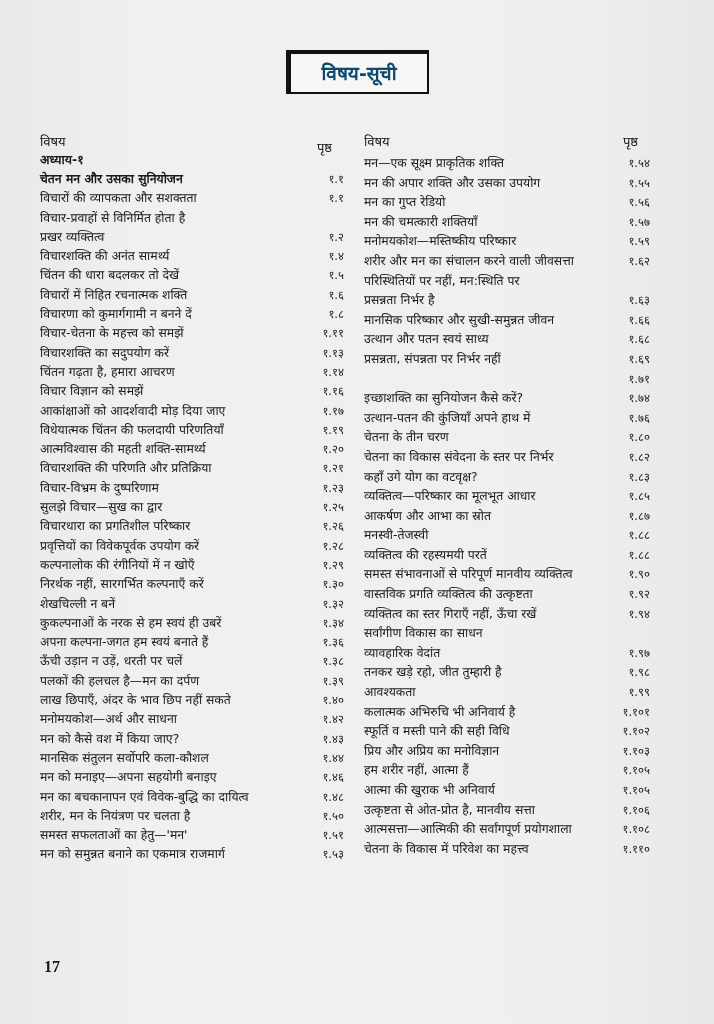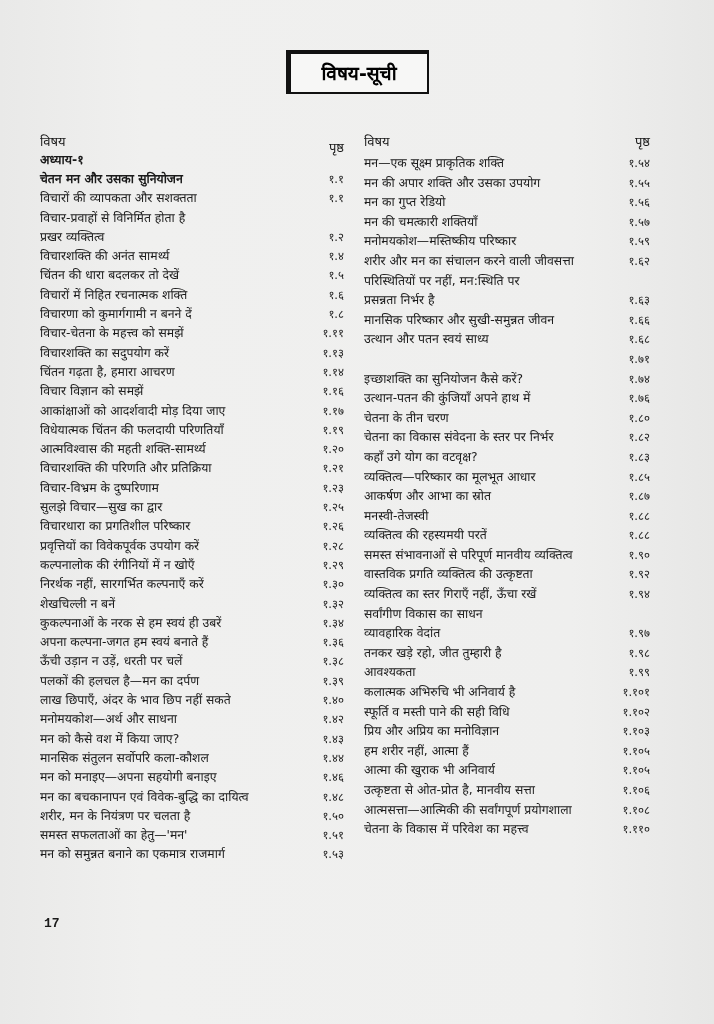--- a/index.html
+++ b/index.html
@@ -12,36 +12,36 @@
     }
     .page {
       position: absolute; left: 0; top: 0; width: 714px; height: 1024px;
       background: linear-gradient(90deg, #e9e9e8 0%, #f0f0ef 20%, #efefee 80%, #e7e7e6 100%);
     }
     .title-box {
       position: absolute; left: 286px; top: 50px; width: 136px; height: 38px;
       border: 2px solid #111; border-left-width: 5px; border-top-width: 4px;
       background: #f7f7f6;
       display: flex; align-items: center; justify-content: center;
-      font-size: 19px; font-weight: bold; color: #000000;
+      font-size: 19px; font-weight: bold; color: #0c4a6e;
     }
     .col { position: absolute; top: 116px; }
     .col.left { left: 40px; width: 304px; }
     .col.right { left: 364px; width: 286px; }
     .hdr { position: relative; height: 22px; font-size: 13px; font-weight: normal; margin-top: 16px; }
     .hdr .h-subject { position: absolute; left: 0; top: 0; }
-    .hdr .h-page { position: absolute; right: 0; top: 6px; }
+    .hdr .h-page { position: absolute; right: 12px; top: 6px; }
     .col.right .hdr .h-page { top: 0; }
     .chapter { padding-right: 86px; font-size: 12.5px; font-weight: bold; height: 20px; line-height: 20px; margin-top: -4px; }
     .row { position: relative; height: 19.3px; line-height: 19.3px; font-size: 12.3px; white-space: nowrap; }
     .row .t { position: absolute; left: 0; top: 0; }
     .row .p { position: absolute; right: 0; top: 0; font-size: 11.5px; }
     .row.bold .t { font-weight: bold; }
     .col.right .row { height: 19.6px; line-height: 19.6px; }
-    .footer { position: absolute; left: 44px; top: 916px; font-family: Liberation Mono, monospace; font-weight: bold; font-size: 13px; }
+    .footer { position: absolute; left: 44px; top: 958px; font-family: Liberation Serif, serif; font-weight: bold; font-size: 16px; }
   </style>
 </head>
 <body>
 
 <div class="page">
   <div class="title-box">विषय-सूची</div>
 
   <div class="col left">
     <div class="hdr">
       <span class="h-subject">विषय</span>
@@ -236,20 +236,24 @@
         </div>
         <div class="row">
           <span class="t">मानसिक परिष्कार और सुखी-समुन्नत जीवन</span>
           <span class="p">१.६६</span>
         </div>
         <div class="row">
           <span class="t">उत्थान और पतन स्वयं साध्य</span>
           <span class="p">१.६८</span>
         </div>
         <div class="row">
+          <span class="t">प्रसन्नता, संपन्नता पर निर्भर नहीं</span>
+          <span class="p">१.६९</span>
+        </div>
+        <div class="row">
           <span class="p">१.७१</span>
         </div>
         <div class="row">
           <span class="t">इच्छाशक्ति का सुनियोजन कैसे करें?</span>
           <span class="p">१.७४</span>
         </div>
         <div class="row">
           <span class="t">उत्थान-पतन की कुंजियाँ अपने हाथ में</span>
           <span class="p">१.७६</span>
         </div>

